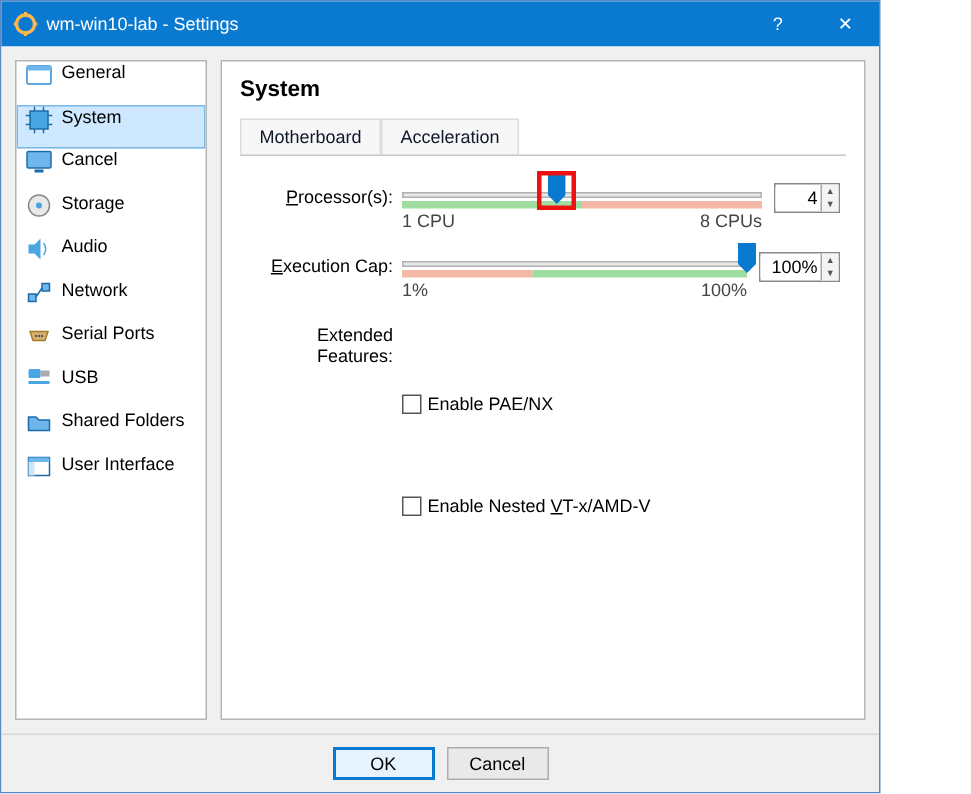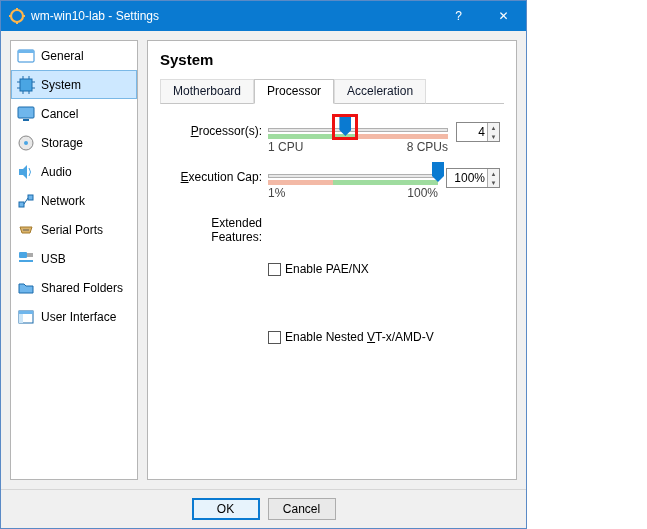--- a/index.html
+++ b/index.html
@@ -1,24 +1,24 @@
 <!DOCTYPE html>
 <html><head>
 <meta charset="utf-8">
 <style>
 * { box-sizing: border-box; font-family: "Segoe UI", Tahoma, sans-serif; font-size: 12px; }
 body { margin: 0; background: #fff; }
-.window { width: 527px; height: 529px; border: 1px solid #5a8ac6; display: flex; flex-direction: column; background: #fff; }
+.window { width: 587px; height: 529px; border: 1px solid #5a8ac6; display: flex; flex-direction: column; background: #fff; }
 .titlebar { background: #0a7ad1; color: #fff; height: 30px; display: flex; align-items: center; padding: 0 0 0 8px; }
 .titlebar .icon { width: 16px; height: 16px; margin-right: 6px; }
 .titlebar .title { flex: 1; font-size: 12px; }
 .titlebar .tb-btn { width: 45px; height: 30px; display: flex; align-items: center; justify-content: center; color: #fff; }
 .body { flex: 1; display: flex; padding: 9px; gap: 9px; background: #f0f0f0; }
 .sidebar { width: 128px; background: #fff; border: 1px solid #b5b5b5; overflow: auto; }
-.sidebar-item { display: flex; align-items: center; height: 29px; padding: 0 6px; gap: 6px; cursor: default; }
+.sidebar-item { display: flex; align-items: flex-start; height: 29px; padding: 0 6px; gap: 6px; cursor: default; }
 .sidebar-item.selected { background: #cde8ff; border: 1px solid #7ab8e6; padding: 0 5px; }
 .sidebar-item .sicon { width: 18px; height: 18px; display: flex; align-items: center; justify-content: center; }
 .mainpanel { flex: 1; background: #fff; border: 1px solid #b5b5b5; padding: 8px 12px 12px 12px; display: flex; flex-direction: column; }
 .mainpanel h2 { font-size: 15px; font-weight: 600; margin: 2px 0 10px 0; }
 .tabs { display: flex; border-bottom: 1px solid #c5c5c5; }
 .tab { padding: 4px 12px 5px 12px; border: 1px solid transparent; position: relative; top: 1px; color: #0f172a; background: #f7f7f7; border: 1px solid #ddd; border-bottom: 1px solid #c5c5c5; margin-right: 0; }
 .tab.active { background: #fff; border: 1px solid #c5c5c5; border-bottom: 1px solid #fff; color: #000; }
 .tabbody { padding: 18px 4px 4px 4px; }
 .row { display: flex; align-items: flex-start; margin-bottom: 14px; }
 .row-label { width: 104px; text-align: right; padding-right: 6px; padding-top: 2px; }
@@ -172,21 +172,20 @@
             </svg>
           </span>
         <span>User Interface</span>
       </div>
     </div>
 
     <div class="mainpanel">
       <h2>System</h2>
       <div class="tabs">
         <div class="tab"><span>Motherboard</span></div>
-        <div class="tab active"><span>Processor</span></div>
         <div class="tab"><span>Acceleration</span></div>
       </div>
 
       <div class="tabbody">
 
         <div class="row">
           <div class="row-label"><span class="uline">P</span>rocessor(s):</div>
           <div class="row-content">
             <div class="slider-wrap">
               <div class="slider-track"></div>

